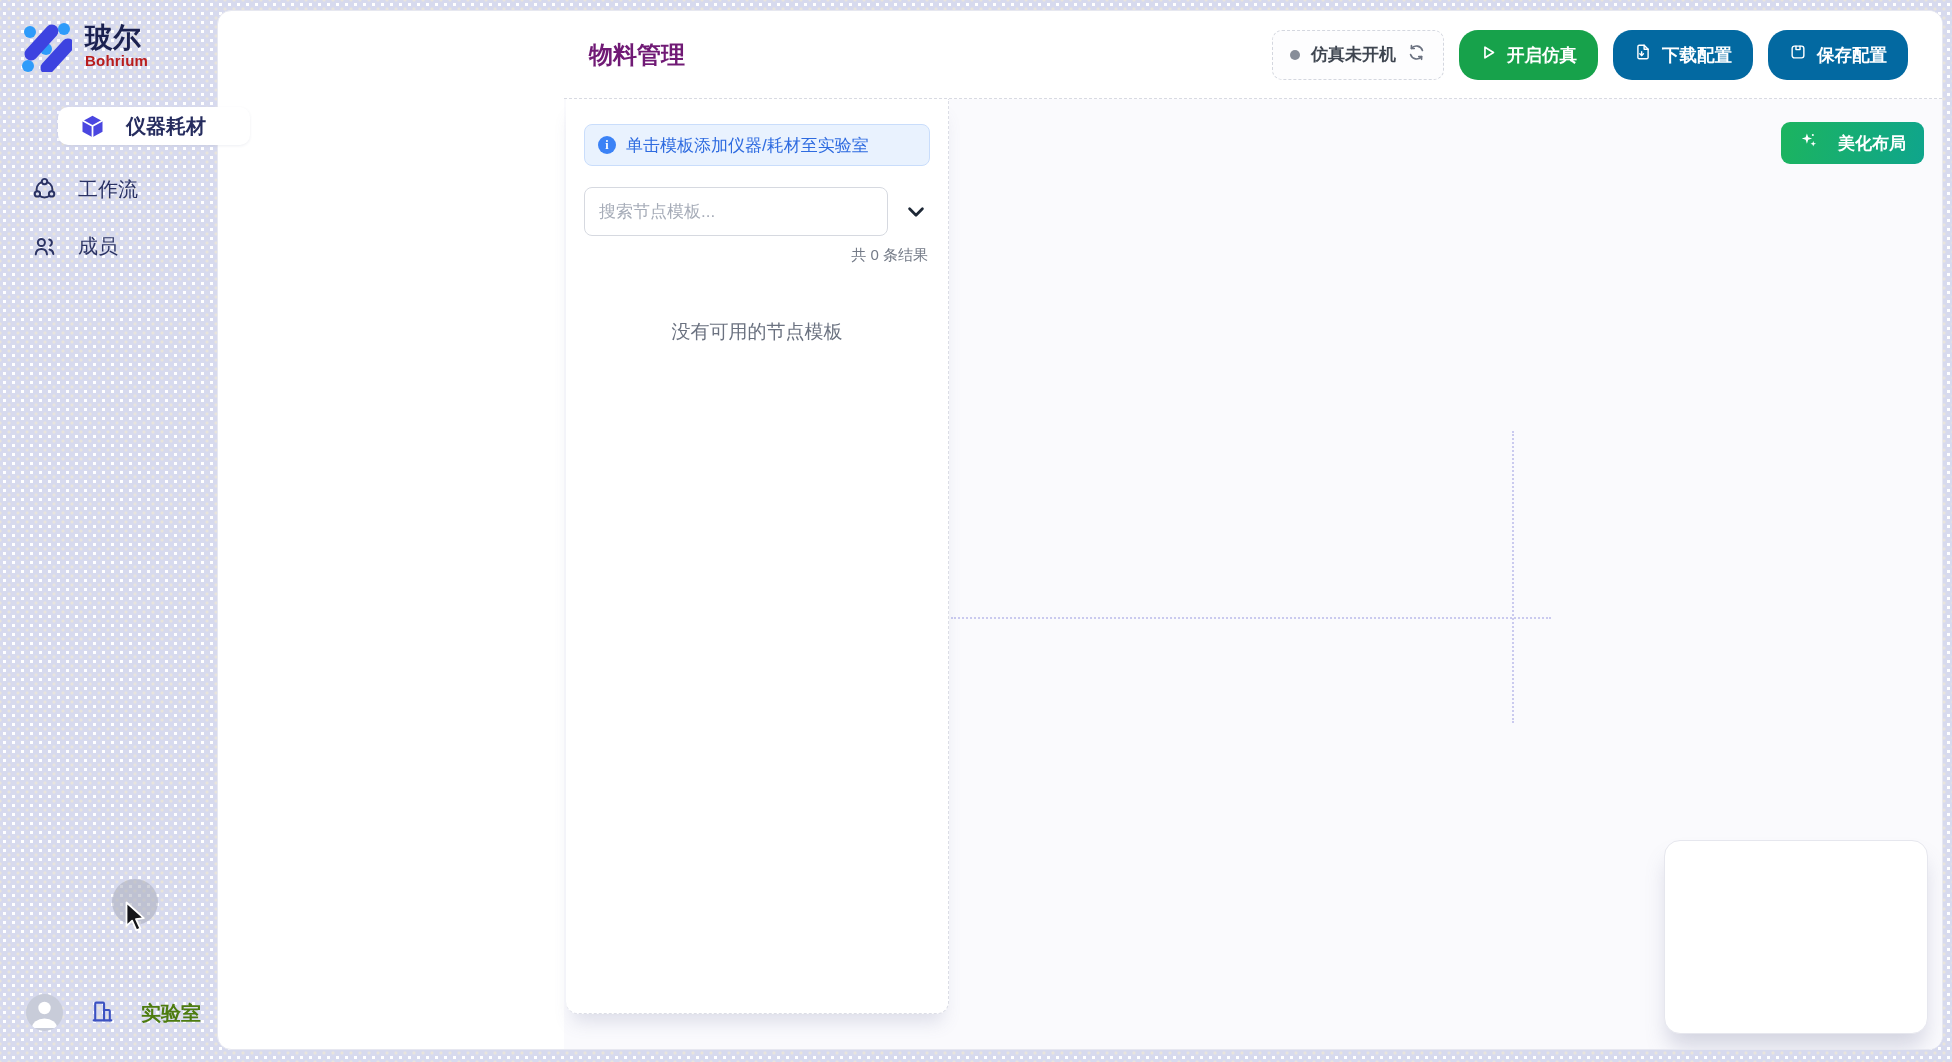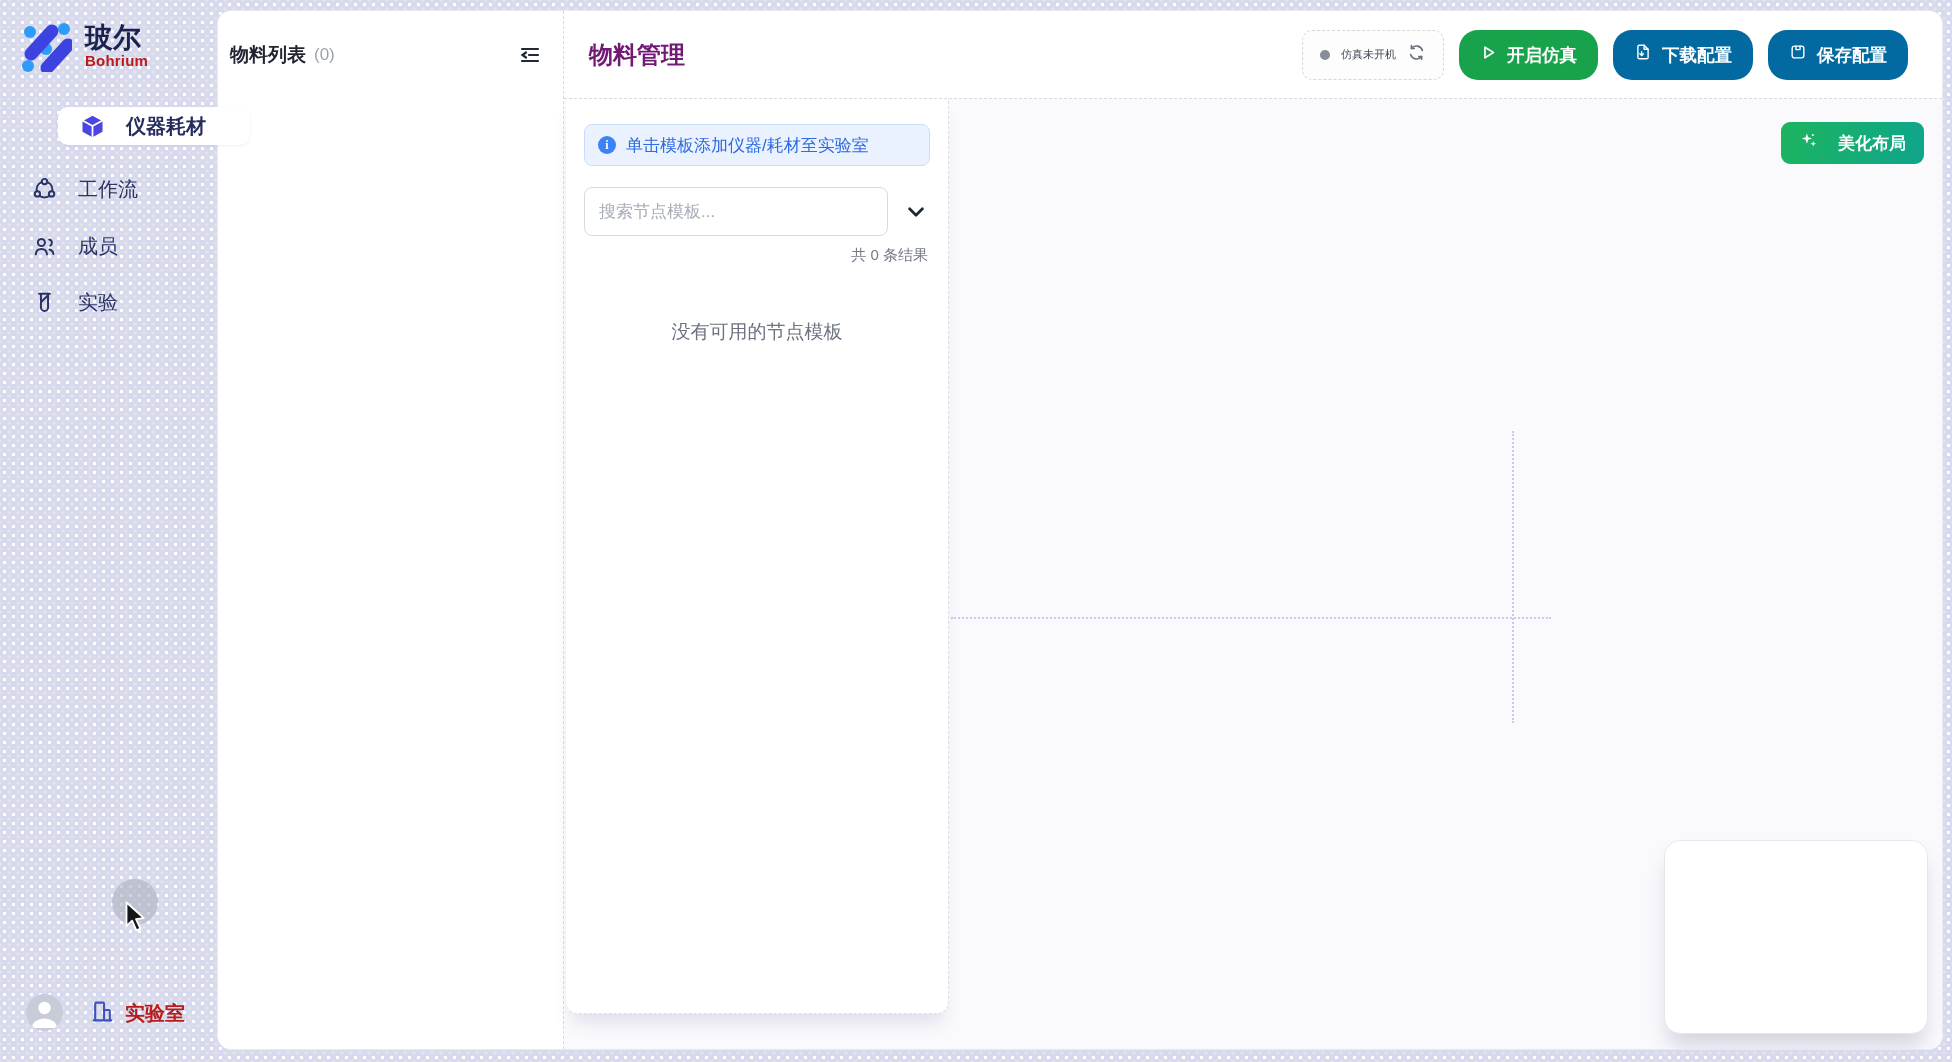--- a/index.html
+++ b/index.html
@@ -33,21 +33,21 @@
     position:absolute; left:346px; right:0; top:0; height:88px;
     background:#fff; border-bottom:1px dashed #d8dae2;
     display:flex; align-items:center; padding:0 34px 0 25px; gap:15px;
   }
   .page-title{ font-size:24px; font-weight:700; color:#701a75; margin-right:auto; }
   .status-pill{
     display:inline-flex; align-items:center; gap:11px; height:50px; padding:0 17px;
     background:#fdfdfe; border:1.5px dashed #d4d7df; border-radius:10px; cursor:pointer;
   }
   .status-dot{ width:10px; height:10px; border-radius:50%; background:#878d99; }
-  .status-text{ font-size:11px; font-weight:400; color:#3f4651; }
+  .status-text{ font-size:17px; font-weight:700; color:#3f4651; }
   .btn{
     display:inline-flex; align-items:center; justify-content:center; gap:10px;
     height:50px; padding:0 21px; border:none; border-radius:19px;
     font-size:17.5px; font-weight:600; color:#fff; cursor:pointer;
     font-family:inherit;
   }
   .btn-green{ background:#17a24b; }
   .btn-blue{ background:#0369a1; }
   
   .canvas{ position:absolute; left:346px; right:0; top:88px; bottom:0; background:#fafafd; }
@@ -99,42 +99,28 @@
     display:flex; align-items:center; padding-left:22px; gap:22px; cursor:pointer;
     border-radius:10px;
   }
   .nav-item .nav-label{ font-size:20px; color:#2b3364; font-weight:500; }
   .nav-item.active{ height:38px; background:#fff; box-shadow:0 1px 3px rgba(40,50,100,.08);margin-left:48px; }
   .nav-item.active .nav-label{ font-weight:700; color:#252c5e; }
   .nav-icon{ width:24px; height:24px; flex:0 0 24px; }
   .ripple{ position:absolute; left:112px; top:879px; width:46px; height:46px; border-radius:50%; background:#a9adbb; opacity:.55; }
   .cursor{ position:absolute; left:124px; top:901px; }
   .side-footer-avatar{ position:absolute; left:26px; top:994px; width:37px; height:37px; border-radius:50%; background:#c8ccd9; overflow:hidden; cursor:pointer; }
-  .lab-entry{ position:absolute; left:90px; top:999px; display:flex; align-items:center; gap:10px; color:#b91c1c; cursor:pointer; }
+  .lab-entry{ position:absolute; left:90px; top:999px; display:flex; align-items:center; gap:26px; color:#4d7c0f; cursor:pointer; }
   .lab-label{ font-size:20px; font-weight:600; }
 </style>
 </head>
 <body>
 
 <div class="window">
 
-  <div class="list-panel">
-    <div class="lp-header">
-      <span class="lp-title">物料列表</span>
-      <span class="lp-count">(0)</span>
-      <span class="lp-collapse">
-        <svg width="24" height="24" viewBox="0 0 24 24" fill="none" stroke="#1f2937" stroke-width="2.2" stroke-linecap="round">
-          <line x1="4" y1="6" x2="20" y2="6"></line>
-          <line x1="11" y1="12" x2="20" y2="12"></line>
-          <line x1="4" y1="18" x2="20" y2="18"></line>
-          <path d="M8 9.5L4.5 12L8 14.5" fill="none"></path>
-        </svg>
-      </span>
-    </div>
-  </div>
 
   <div class="main-header">
     <span class="page-title">物料管理</span>
 
     <span class="status-pill">
       <span class="status-dot"></span>
       <span class="status-text">仿真未开机</span>
       <span>
         <svg width="19" height="19" viewBox="0 0 24 24" fill="none" stroke="#6b7280" stroke-width="2.1" stroke-linecap="round" stroke-linejoin="round">
           <path d="M19.5 9.5A8 8 0 0 0 5.6 6.8"></path>
@@ -259,30 +245,20 @@
       <svg width="25" height="25" viewBox="0 0 24 24" fill="none" stroke="#2b3364" stroke-width="1.9">
         <circle cx="12" cy="12" r="7.6"></circle>
         <circle cx="12" cy="4.4" r="2.6" fill="#dadded"></circle>
         <circle cx="5.2" cy="16.2" r="2.6" fill="#dadded"></circle>
         <circle cx="18.8" cy="16.2" r="2.6" fill="#dadded"></circle>
       </svg>
     </span>
     <span class="nav-label">工作流</span>
   </div>
 
-  <div class="nav-item" style="top:277px;">
-    <span class="nav-icon">
-      <svg width="25" height="25" viewBox="0 0 24 24" fill="none" stroke="#2b3364" stroke-width="1.9" stroke-linecap="round" stroke-linejoin="round">
-        <path d="M8.6 3.5v13.2a3.4 3.4 0 0 0 6.8 0V3.5"></path>
-        <path d="M6.8 3.5h10.4"></path>
-        <path d="M8.6 11.8L15.4 5"></path>
-      </svg>
-    </span>
-    <span class="nav-label">实验</span>
-  </div>
 
   <div class="ripple"></div>
   <span class="cursor">
     <svg width="25" height="35" viewBox="0 0 25 35">
       <path d="M2.5 1.5v23.4l5.6-5.3 4.3 9.8 4-1.7-4.4-9.6 7.8-.9z" fill="#15161a" stroke="#fff" stroke-width="1.8" stroke-linejoin="round"></path>
     </svg>
   </span>
 
   <div class="side-footer-avatar">
     <svg width="37" height="37" viewBox="0 0 37 37">

